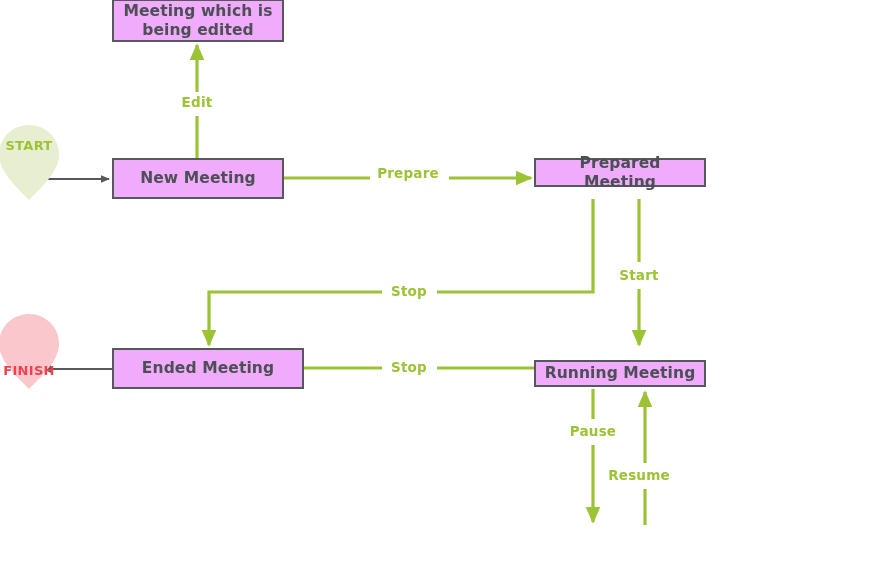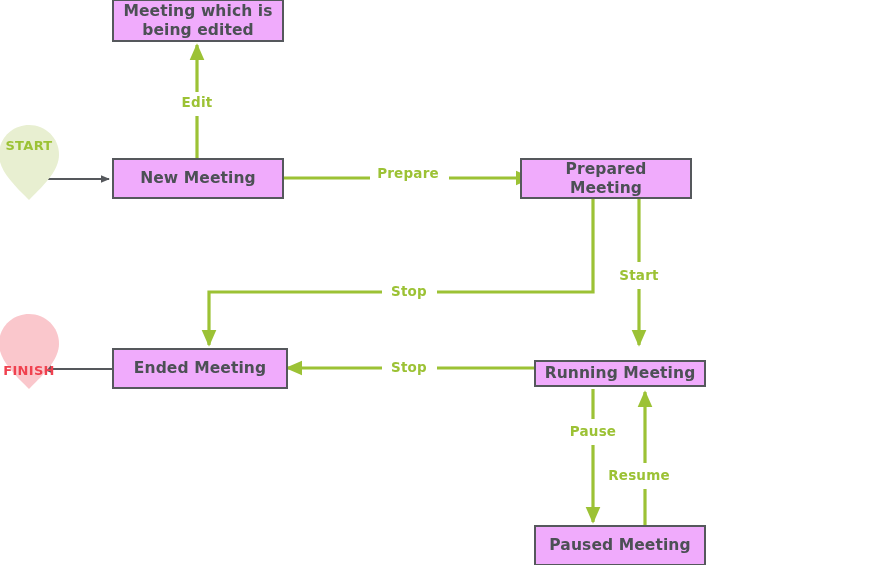--- a/index.html
+++ b/index.html
@@ -130,35 +130,32 @@
   </svg>
 
   <div class="state-box" style="left:112px; top:-1px; width:172px; height:43px;">
     <span>Meeting which is being edited</span>
   </div>
 
   <div class="state-box" style="left:112px; top:158px; width:172px; height:41px;">
     <span>New Meeting</span>
   </div>
 
-  <div class="state-box" style="left:520px; top:158px; width:172px; height:41px;">
+  <div class="state-box" style="left:534px; top:158px; width:172px; height:29px;">
     <span>Prepared Meeting</span>
   </div>
 
-  <div class="state-box" style="left:112px; top:348px; width:176px; height:41px;">
+  <div class="state-box" style="left:112px; top:348px; width:192px; height:41px;">
     <span>Ended Meeting</span>
   </div>
 
   <div class="state-box" style="left:534px; top:360px; width:172px; height:27px;">
     <span>Running Meeting</span>
   </div>
 
-  <div class="state-box" style="left:534px; top:525px; width:172px; height:41px;">
-    <span>Paused Meeting</span>
-  </div>
 
   <div class="edge-label" style="left:197px; top:103px;text-align:center;">Edit</div>
 
   <div class="edge-label" style="left:408px; top:174px;">Prepare</div>
 
   <div class="edge-label" style="left:639px; top:276px;">Start</div>
 
   <div class="edge-label" style="left:409px; top:292px;">Stop</div>
 
   <div class="edge-label" style="left:409px; top:368px;">Stop</div>

